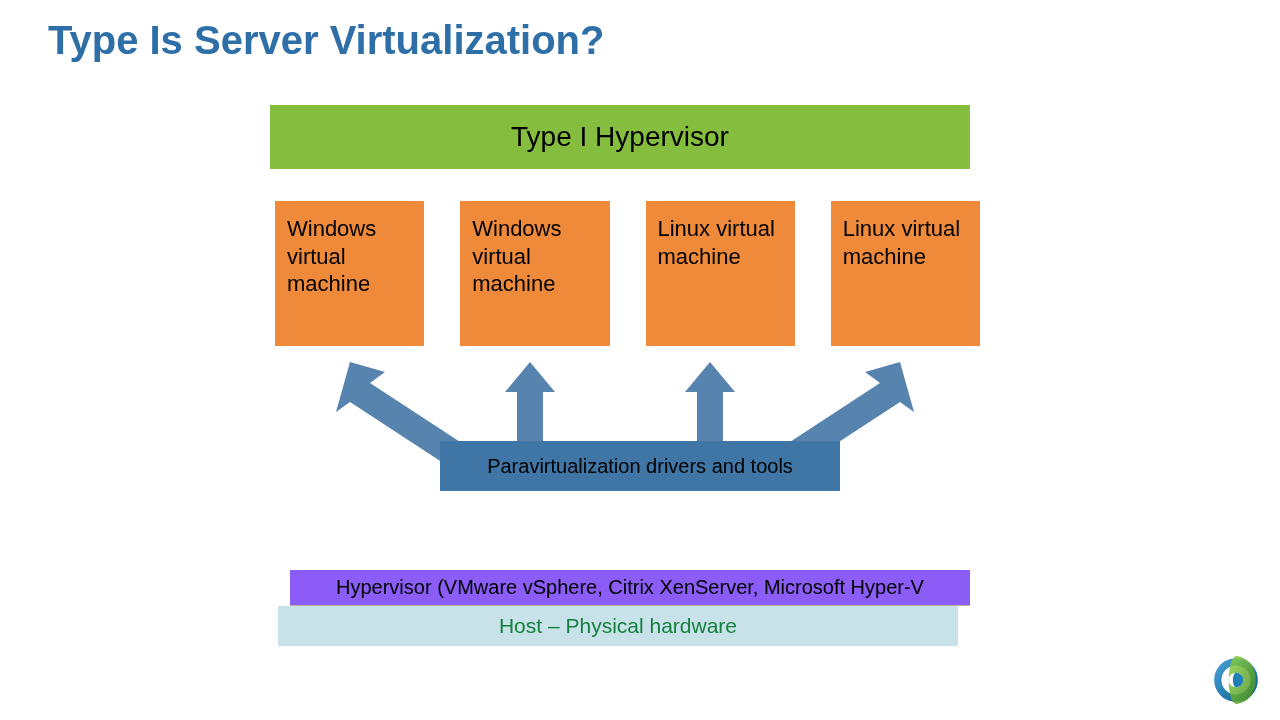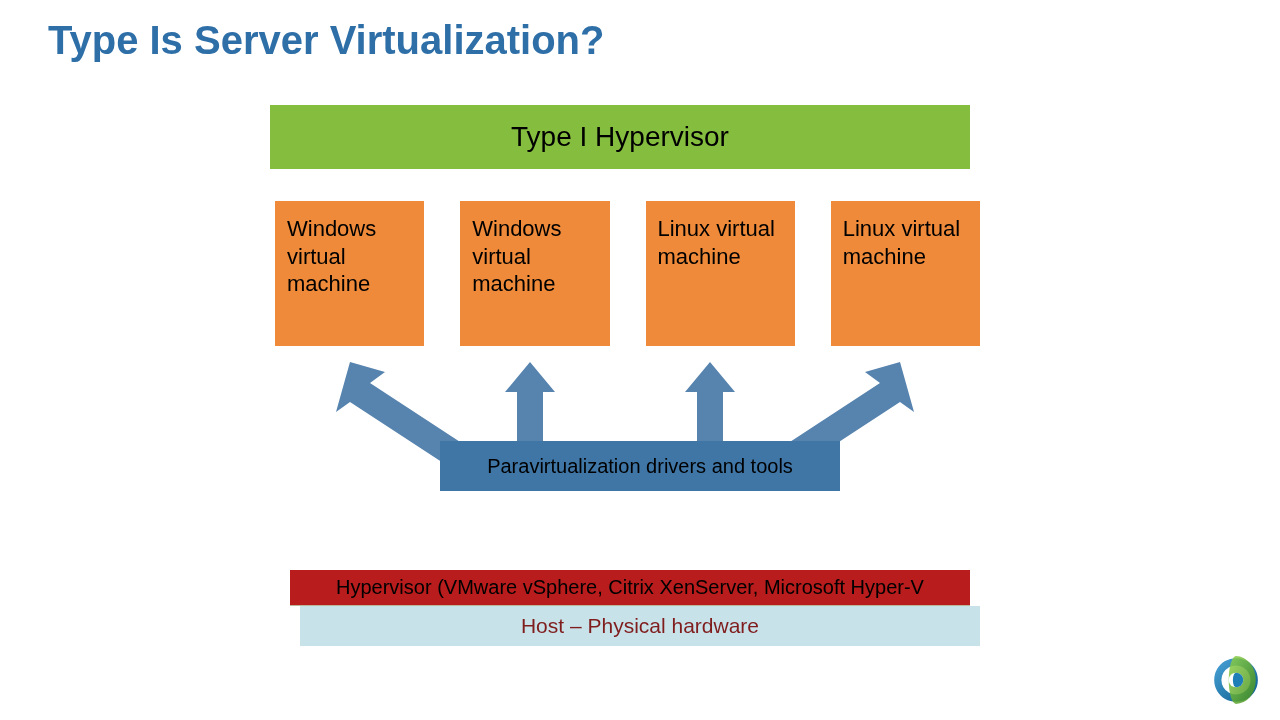--- a/index.html
+++ b/index.html
@@ -75,36 +75,36 @@
     width: 710px;
     height: 150px;
     z-index: 1;
   }
   .hypervisor-bar {
     position: absolute;
     top: 570px;
     left: 290px;
     width: 680px;
     height: 36px;
-    background: #b91c1c;
+    background: #8b5cf6;
     color: #000;
     font-size: 20px;
     display: flex;
     align-items: center;
     justify-content: center;
     border-bottom: 1px solid #b9b798;
   }
   .host-bar {
     position: absolute;
     top: 606px;
-    left: 300px;
+    left: 278px;
     width: 680px;
     height: 40px;
     background: #c8e2ea;
-    color: #7f1d1d;
+    color: #15803d;
     font-size: 21px;
     display: flex;
     align-items: center;
     justify-content: center;
   }
   .logo {
     position: absolute;
     right: 18px;
     bottom: 14px;
     width: 52px;

